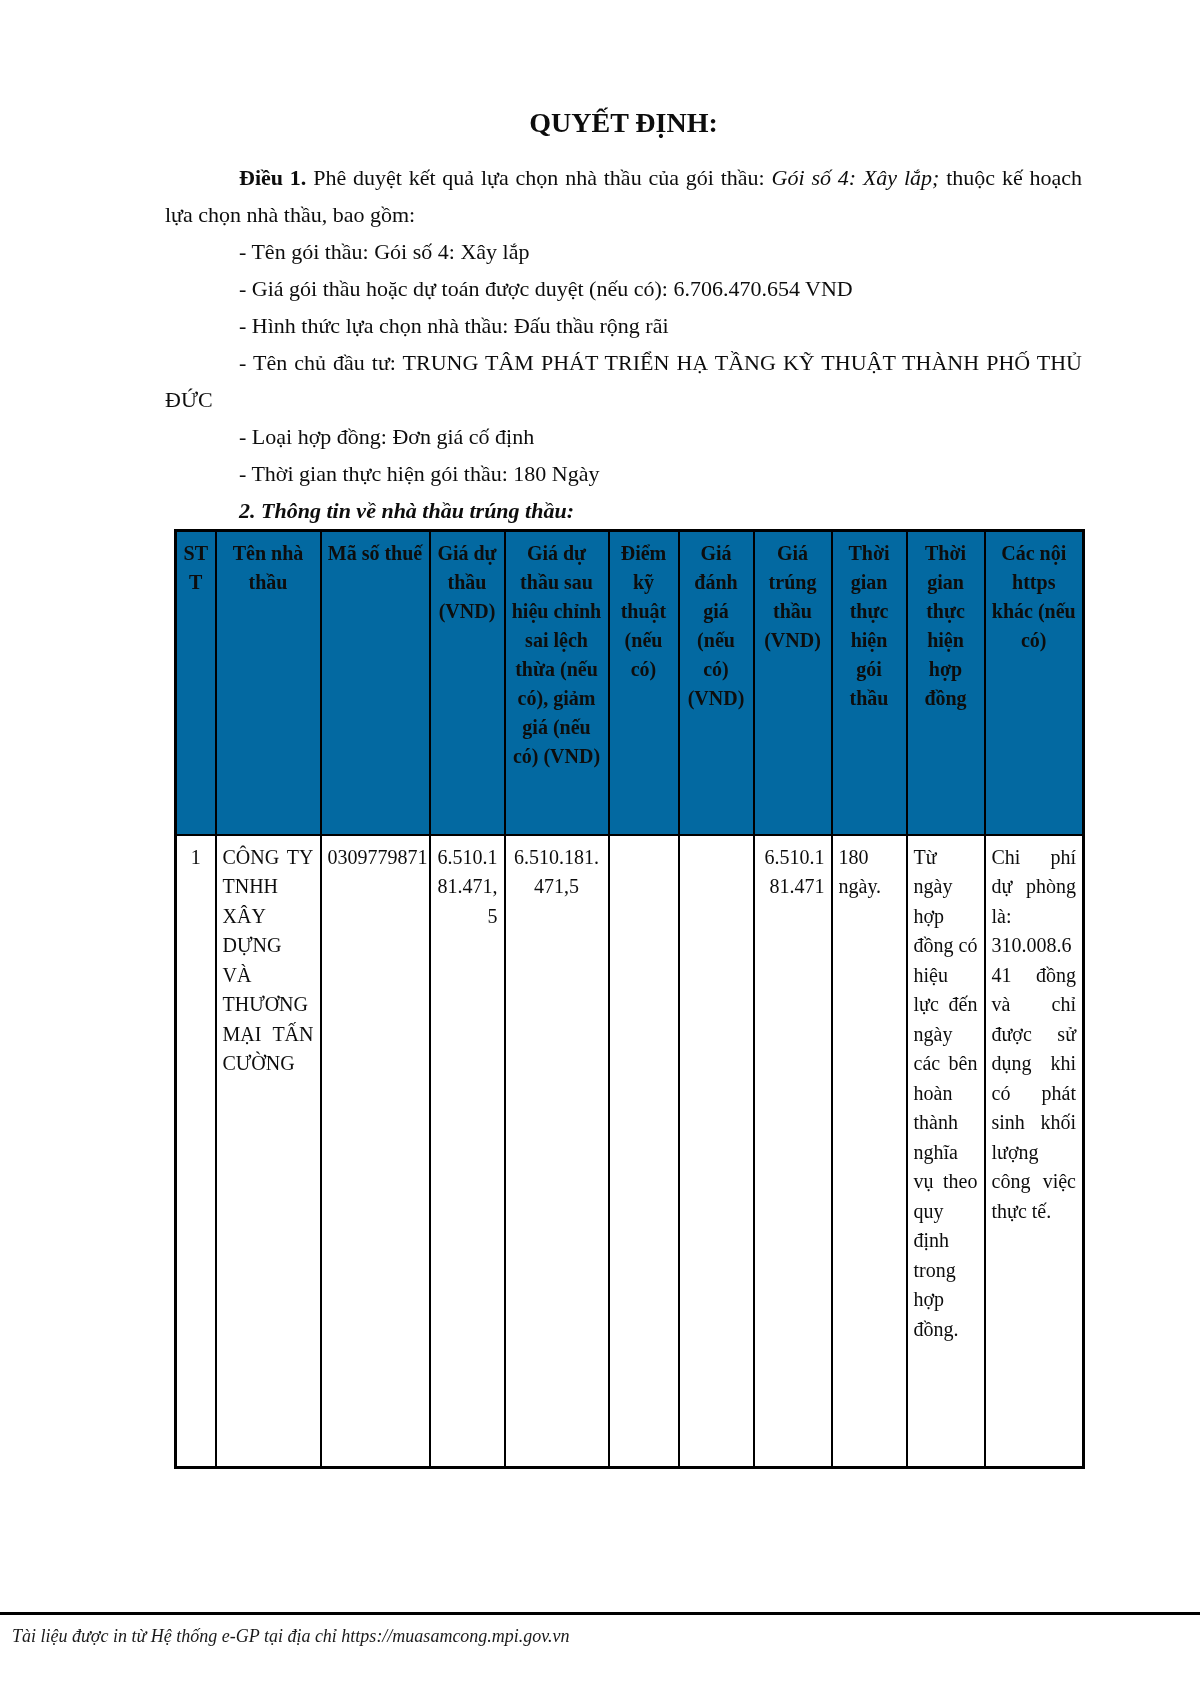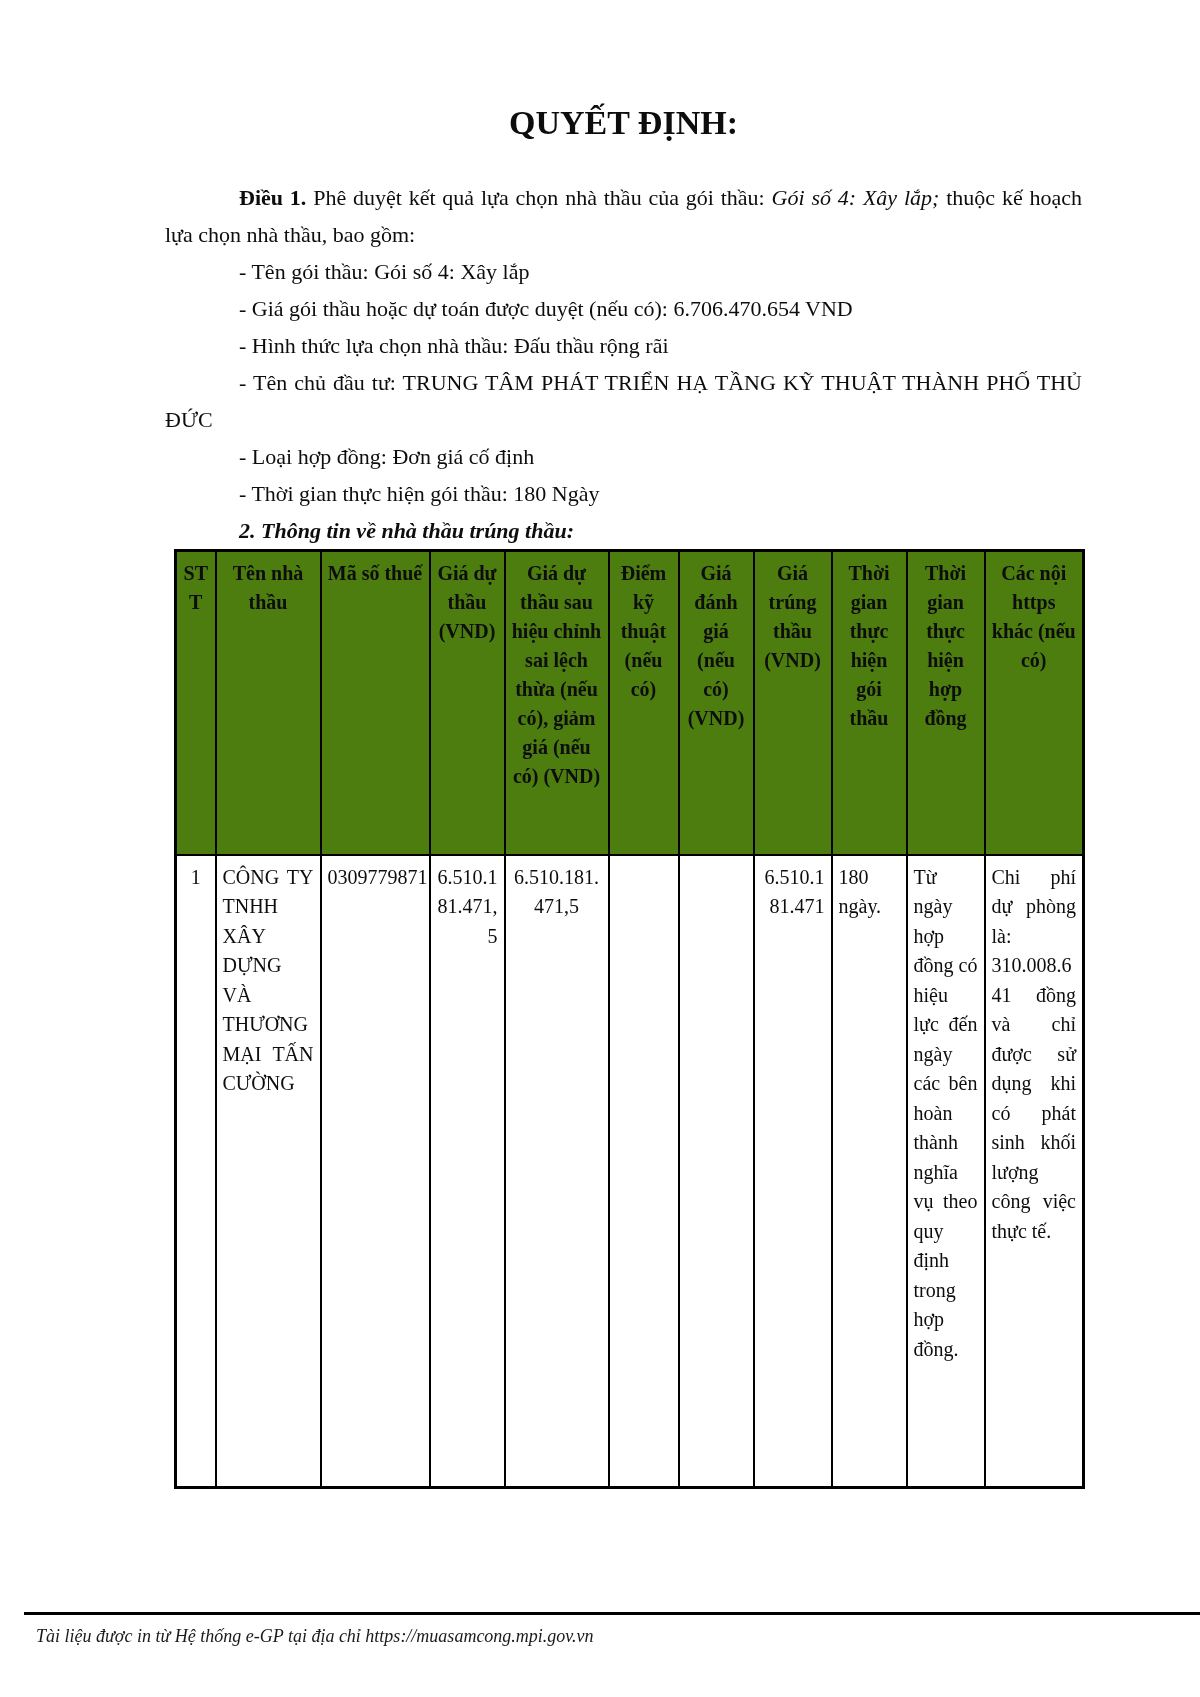--- a/index.html
+++ b/index.html
@@ -9,51 +9,51 @@
     height:1697px;
     background:#ffffff;
     color:#0d0d0d;
     font-family:"Liberation Serif","DejaVu Serif",serif;
     overflow:hidden;
   }
   .content{
     padding:103px 118px 0 165px; 
   }
   .doc-title{
-    font-size:34px;
+    font-size:28px;
     font-weight:bold;
     text-align:center;
     line-height:40px;
     margin:0;
   }
   .para{
     font-size:22px;
     line-height:37px;
     text-align:justify;
     text-indent:74px;
     margin:0;
   }
-  .para.first{ margin-top:36px; }
+  .para.first{ margin-top:16px; }
   .heading{ font-weight:bold; font-style:italic; }
   .doc-table{
     border-collapse:collapse;
     table-layout:fixed;
     width:908px;
     margin-left:9px;
     border:3px solid #000;
     font-size:20px;
   }
   .doc-table th,.doc-table td{
     border:2px solid #000;
     vertical-align:top;
     box-sizing:border-box;
     overflow:hidden;
   }
   .doc-table th{
-    background:#4d7c0f;
+    background:#0369a1;
     font-weight:bold;
     text-align:center;
     line-height:29px;
     padding:7px 5px;
     height:304px;
     overflow-wrap:anywhere;
   }
   .doc-table td{
     background:#ffffff;
     line-height:29.5px;
@@ -64,21 +64,20 @@
   td.c-center{ text-align:center; }
   td.c-right{ text-align:right; }
   td.num{ word-break:break-all; }
   td.c-left{ text-align:left; }
   td.wrap-any{ overflow-wrap:anywhere; }
   .footer{
     position:absolute;
     top:1612px;
     left:0;
     right:0;
-    padding-left:24px;
   }
   .footer-line{
     height:3px;
     background:#000;
     width:100%;
   }
   .footer-text{
     font-style:italic;
     font-size:18px;
     color:#1a1a1a;

